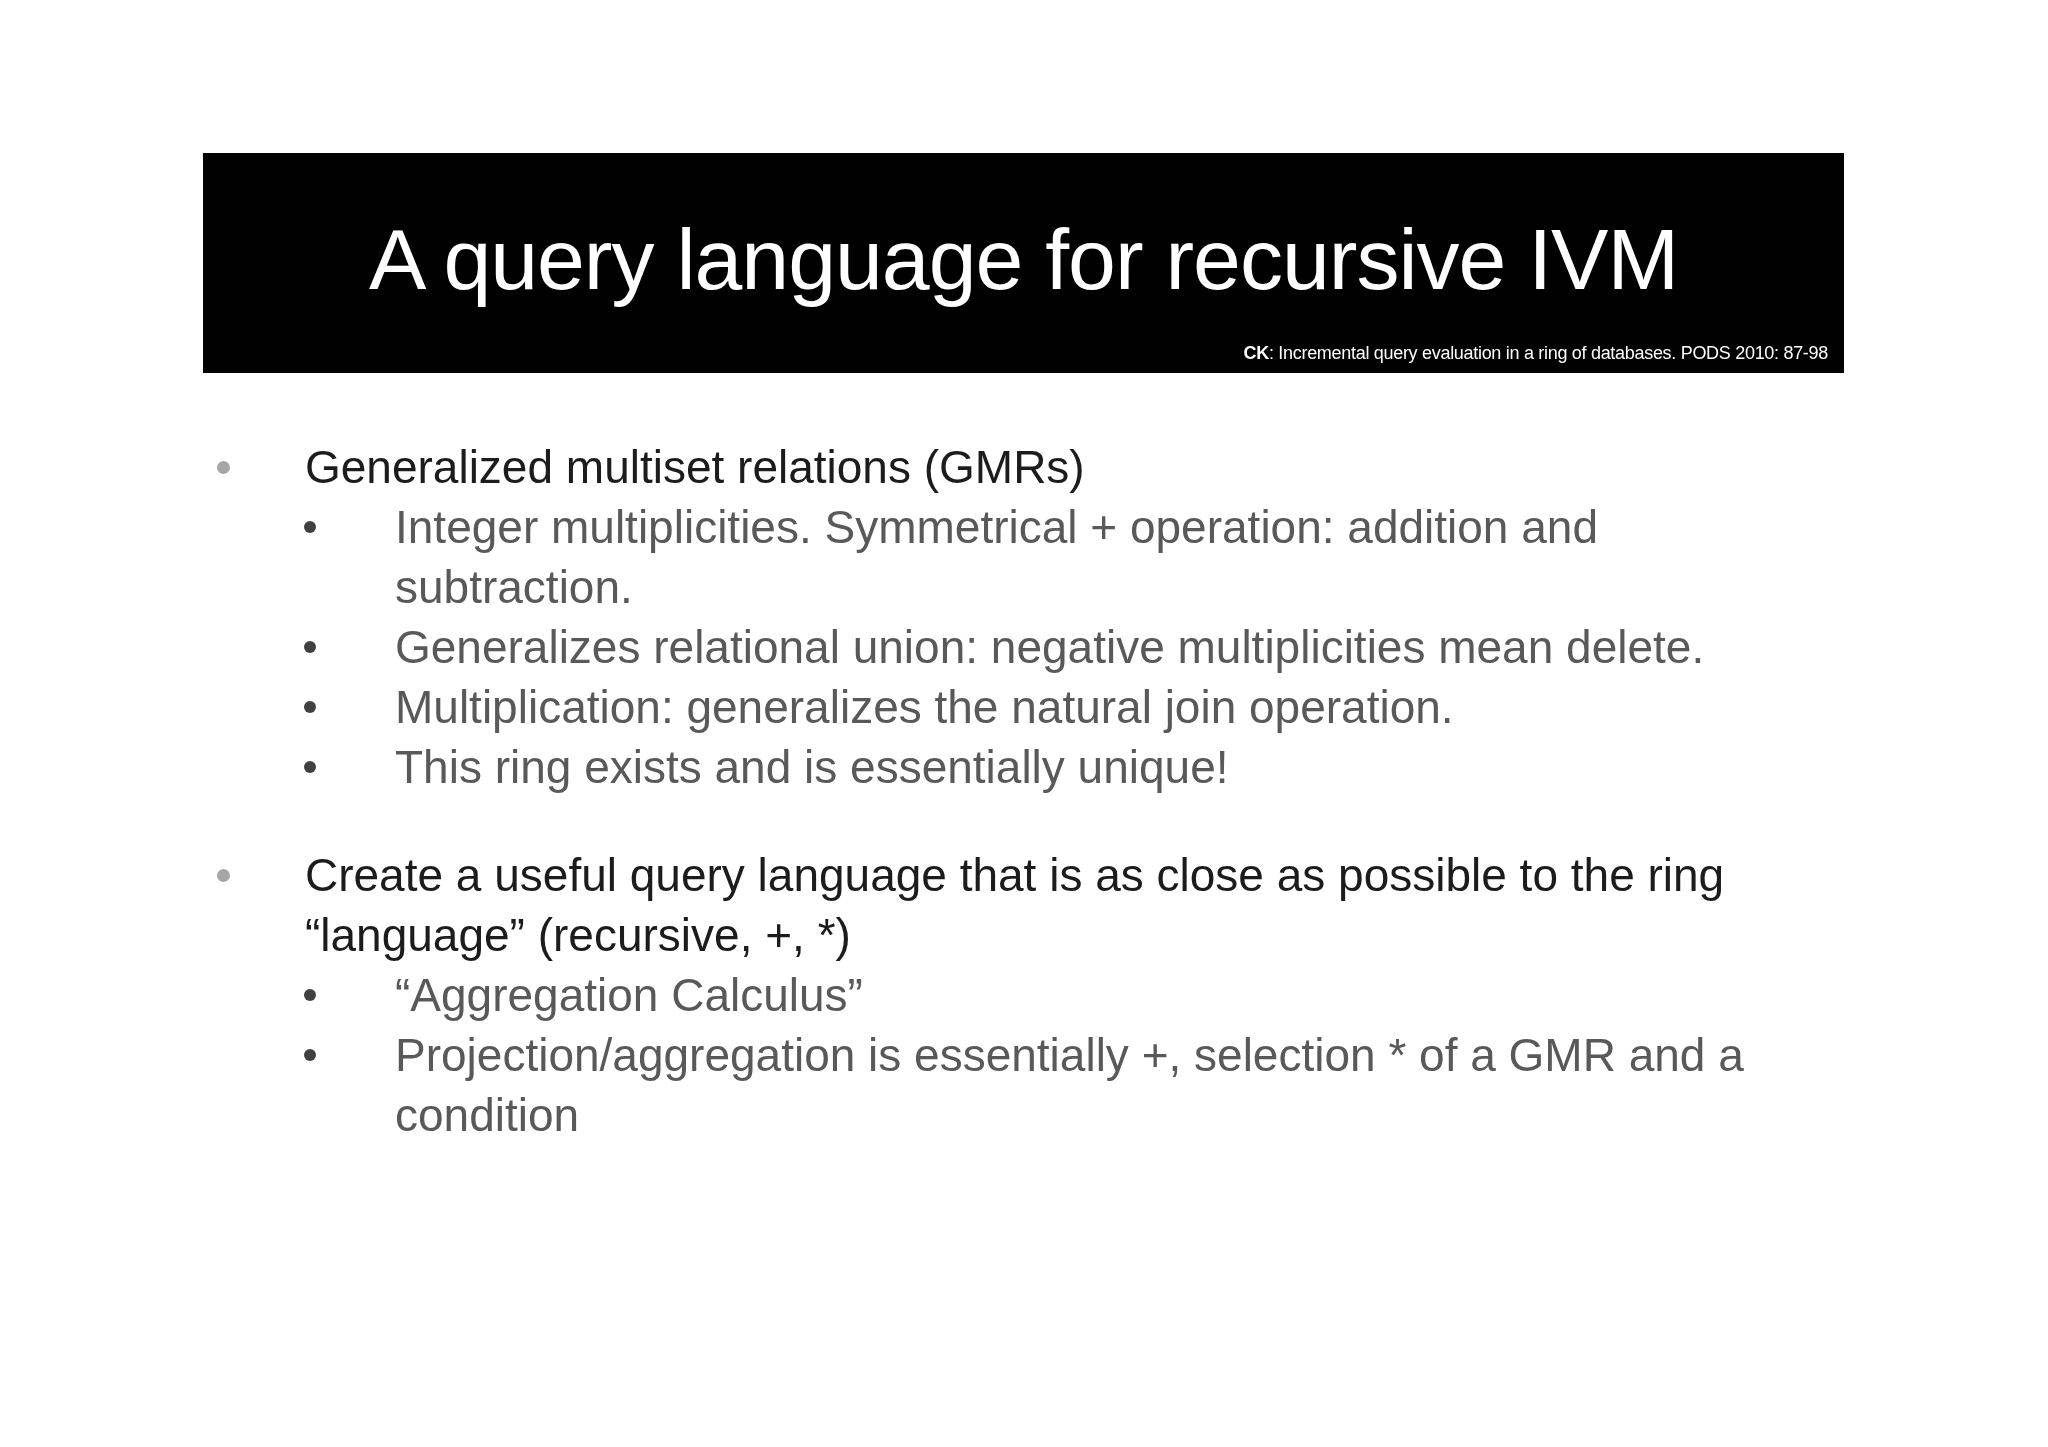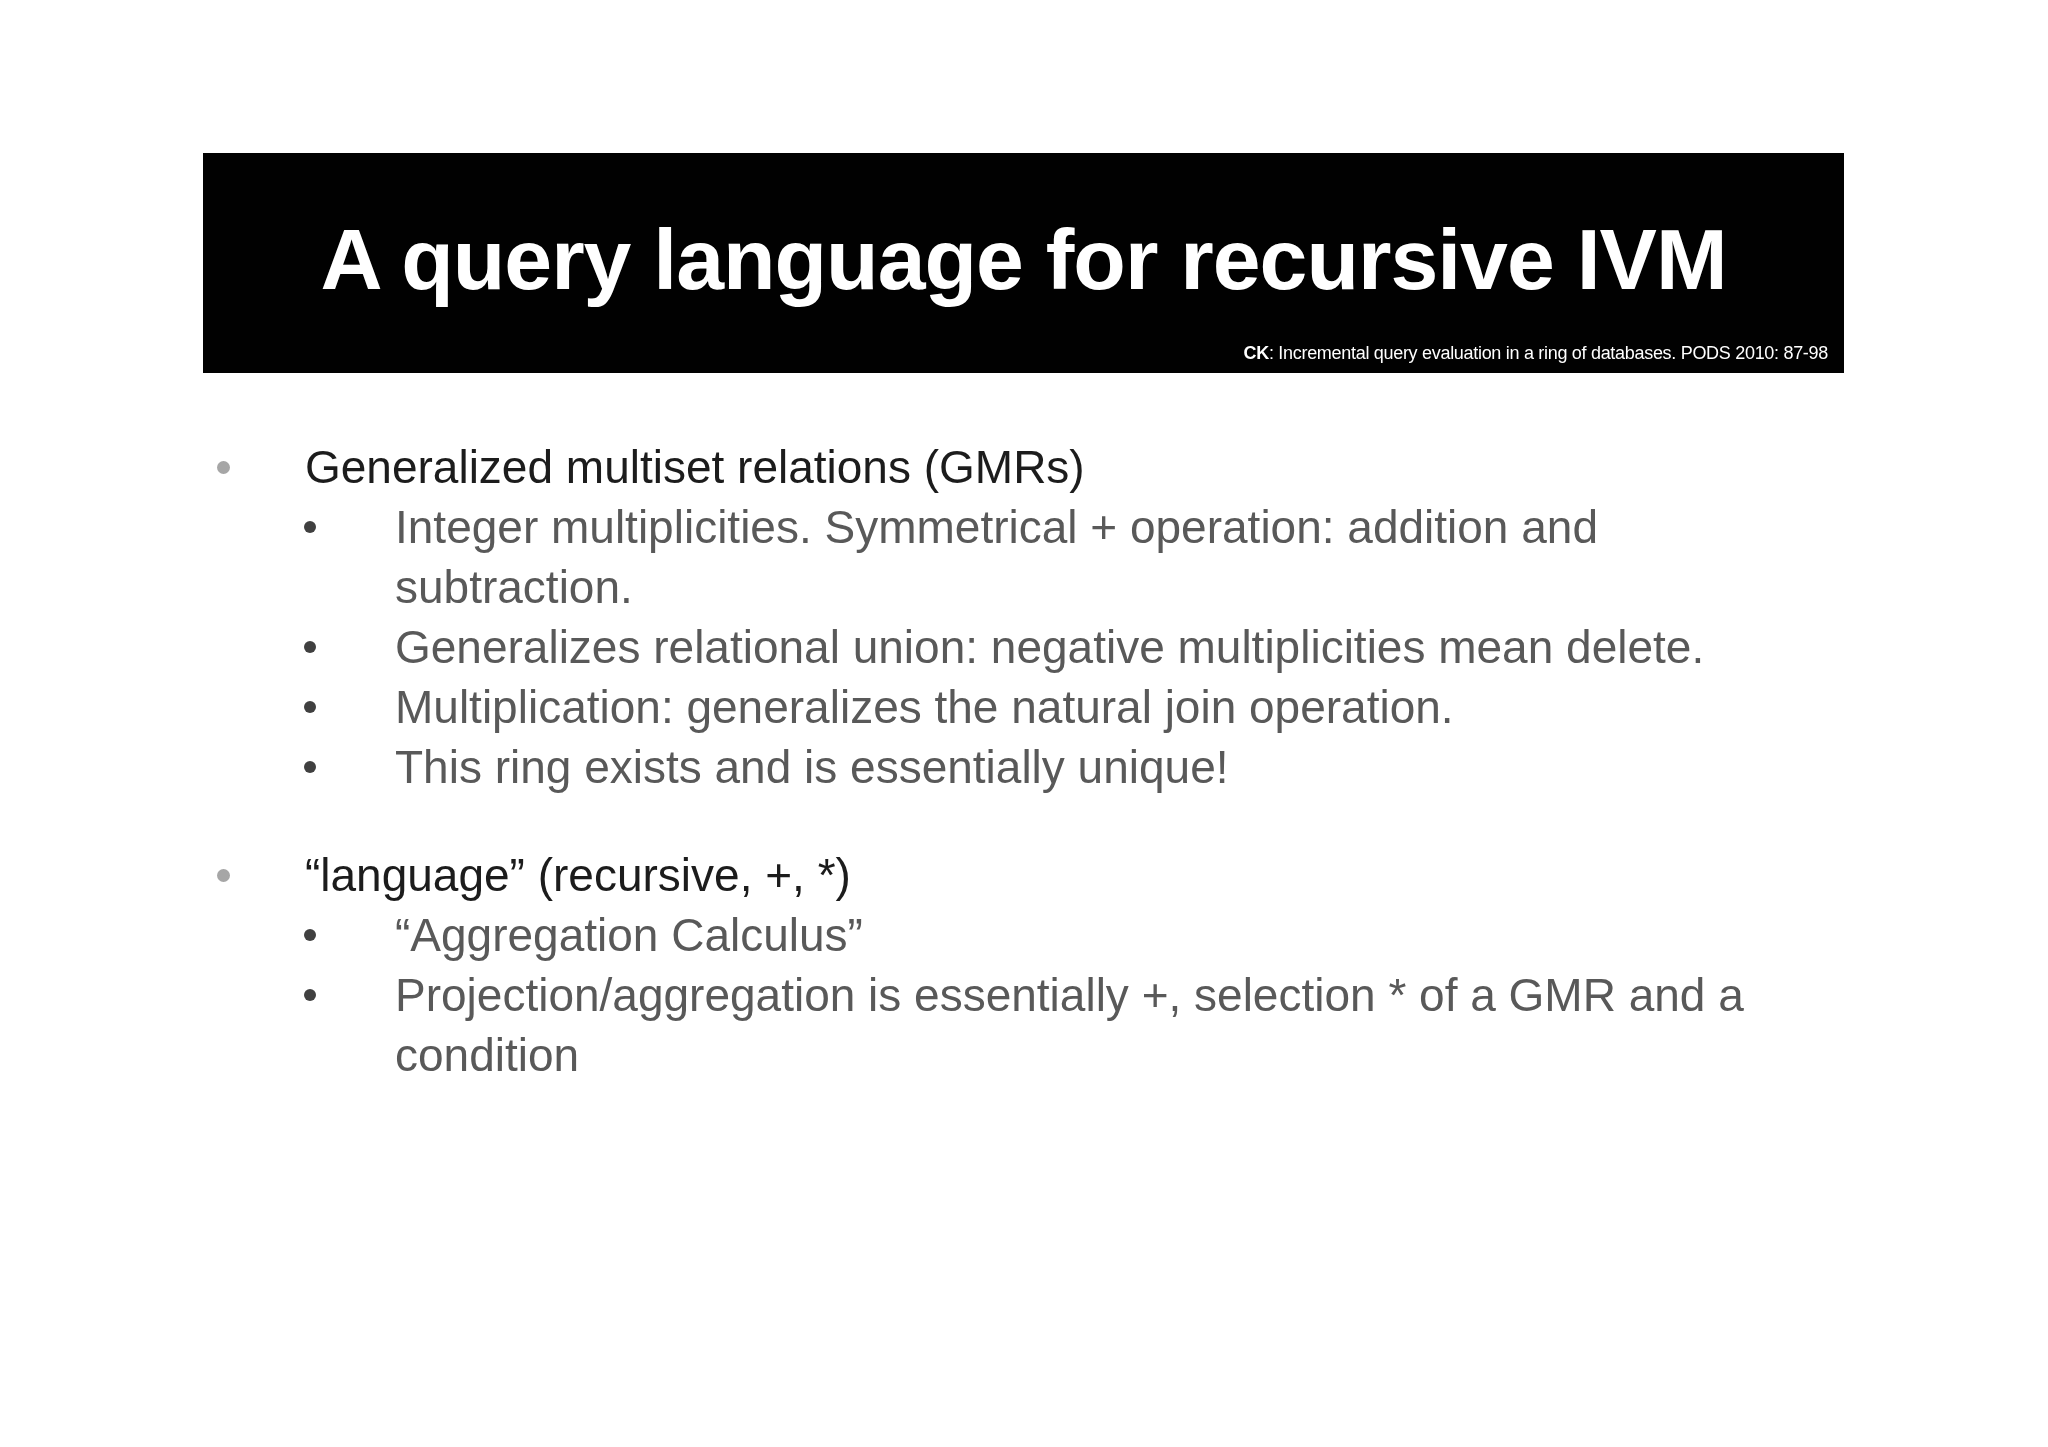--- a/index.html
+++ b/index.html
@@ -26,21 +26,21 @@
     background: var(--hdr-bg, #010101);
   }
   .slide-title {
     position: absolute;
     left: 0;
     right: 0;
     top: 58px;
     text-align: center;
     color: var(--hdr-fg, #ffffff);
     font-size: 86px;
-    font-weight: 700;
+    font-weight: 400;
     letter-spacing: -1px;
     line-height: 96px;
     white-space: nowrap;
   }
   .citation {
     position: absolute;
     right: 16px;
     bottom: 9px;
     color: var(--hdr-fg, #ffffff);
     font-size: 18px;
@@ -126,20 +126,21 @@
       </div>
       <div class="item l2">
         <span class="dot"></span>
         <div class="txt">
           <div>This ring exists and is essentially unique!</div>
         </div>
       </div>
       <div class="item l1 spaced">
         <span class="dot"></span>
         <div class="txt">
+          <div>Create a useful query language that is as close as possible to the ring</div>
           <div>“language” (recursive, +, *)</div>
         </div>
       </div>
       <div class="item l2">
         <span class="dot"></span>
         <div class="txt">
           <div>“Aggregation Calculus”</div>
         </div>
       </div>
       <div class="item l2">

